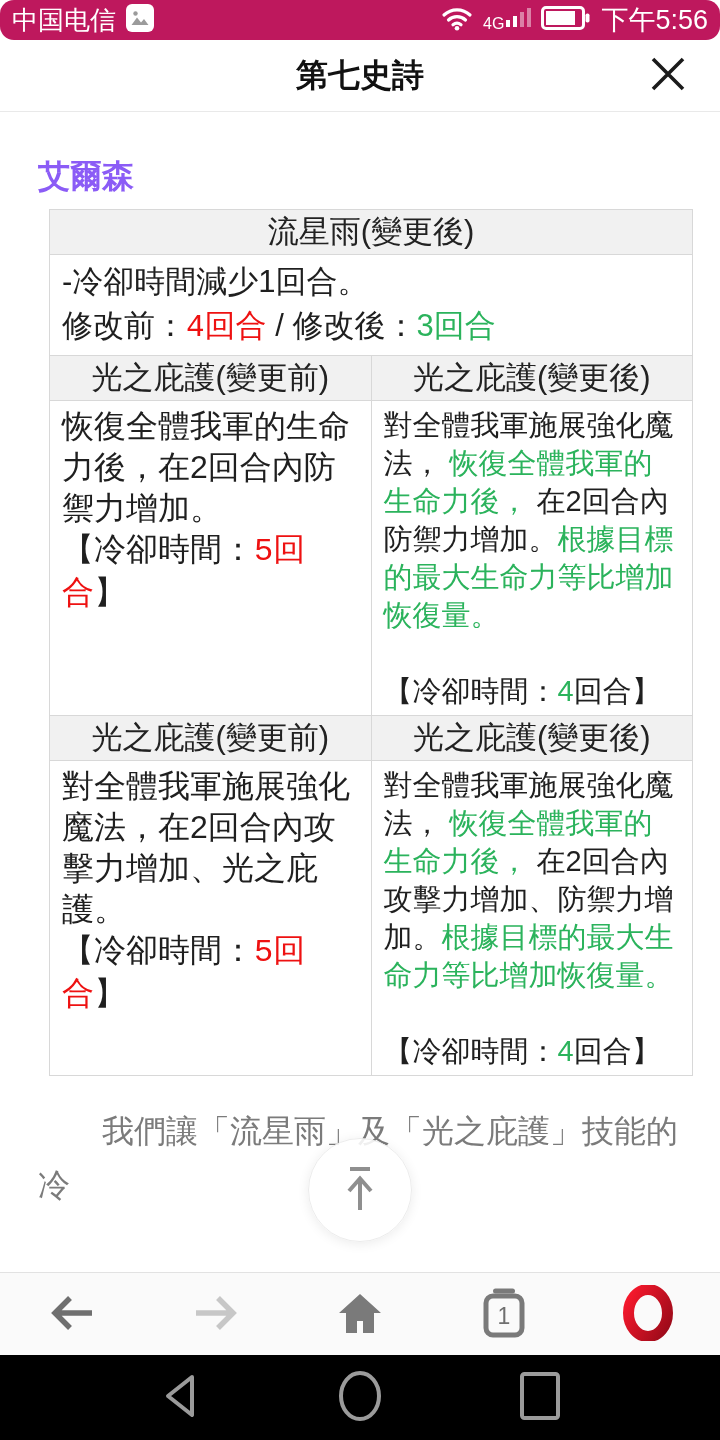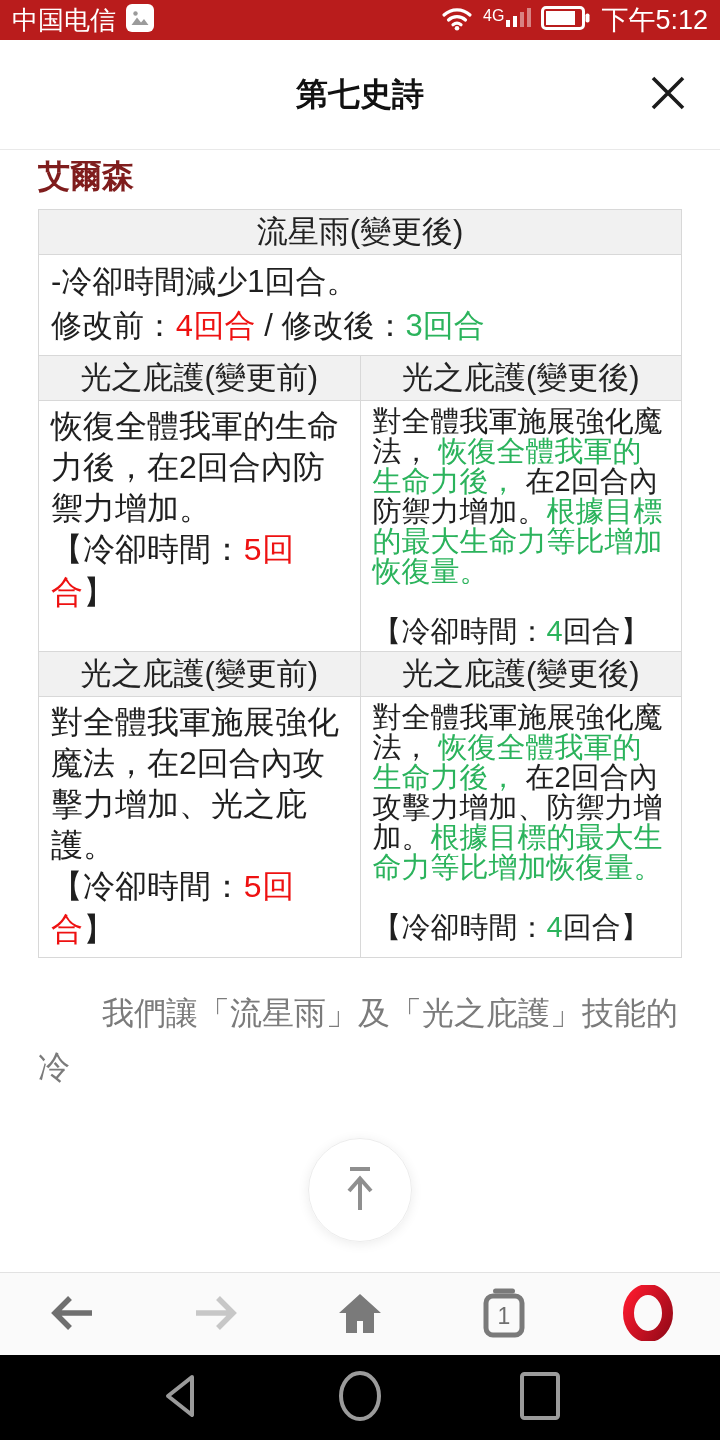--- a/index.html
+++ b/index.html
@@ -4,59 +4,59 @@
 <style>
   html,body{margin:0;padding:0;background:#444;}
   *{box-sizing:border-box;}
   .screen{
     position:relative;width:720px;height:1440px;margin:0 auto;
     background:#ffffff;overflow:hidden;
     font-family:"Liberation Sans",sans-serif;
   }
   
   .status-bar{
-    position:absolute;top:0;left:0;right:0;height:40px;background:#b91c1c;
-    display:flex;align-items:center;padding:0 12px;color:#fff;
+    position:absolute;top:0;left:0;right:0;height:40px;background:#be185d;
+    display:flex;align-items:center;padding:0 12px;color:#fff;border-radius:14px;
   }
   .status-left{display:flex;align-items:center;gap:10px;}
   .carrier{font-size:26px;line-height:40px;}
   .status-right{margin-left:auto;display:flex;align-items:center;gap:10px;}
   .net-group{display:flex;align-items:flex-end;gap:2px;}
-  .net-label{font-size:16px;line-height:16px;margin-bottom:8px;}
+  .net-label{font-size:16px;line-height:16px;margin-bottom:0;}
   .sig-bars{display:flex;align-items:flex-end;gap:3px;margin-bottom:5px;}
   .sig-bars i{display:block;width:4px;background:rgba(255,255,255,.45);}
   .sig-bars i:nth-child(1){height:7px;background:#fff;}
   .sig-bars i:nth-child(2){height:11px;background:#fff;}
   .sig-bars i:nth-child(3){height:15px;}
   .sig-bars i:nth-child(4){height:19px;}
   .time{font-size:27px;}
   
   .app-header{
-    position:absolute;top:40px;left:0;right:0;height:110px;background:#fff;
+    position:absolute;top:40px;left:0;right:0;height:72px;background:#fff;
     border-bottom:1px solid #e9e9e9;display:flex;align-items:center;justify-content:center;
   }
   .page-title{font-size:32px;font-weight:bold;color:#111;}
   .close-btn{
     position:absolute;right:24px;top:50%;transform:translateY(-50%);
     width:56px;height:56px;display:flex;align-items:center;justify-content:center;
     background:none;border:none;padding:0;cursor:pointer;
   }
   
   .content{position:absolute;top:129px;left:0;right:0;bottom:0;padding:0 38px;overflow:hidden;}
-  .char-heading{margin:26px 0 10px 0;font-size:32px;font-weight:bold;color:#7f1d1d;}
-  table.skill-table{width:100%;border-collapse:collapse;color:#1f1f1f;}
+  .char-heading{margin:26px 0 10px 0;font-size:32px;font-weight:bold;color:#8b5cf6;}
+  table.skill-table{width:100%;border-collapse:collapse;color:#1f1f1f;margin-left:11px;}
   .skill-table th,.skill-table td{border:1px solid #d8d8d8;}
   .skill-table th{
     background:#f1f1f1;font-weight:normal;font-size:31px;line-height:38px;
     padding:3px 6px;text-align:center;color:#222;
   }
   .skill-table td{padding:5px 12px;vertical-align:top;text-align:left;}
   td.note-cell{font-size:31px;line-height:44px;border-radius:8px;}
   td.before-cell{font-size:32px;line-height:41px;width:50%;}
-  td.after-cell{font-size:29px;line-height:30px;width:50%;}
+  td.after-cell{font-size:29px;line-height:38px;width:50%;}
   .red{color:var(--red,#ee1111);font-family:Liberation Mono, monospace;}
   .green{color:var(--green,#2bb35c);}
   .patch-notes{margin-top:28px;}
   .patch-notes p{margin:0;font-size:32px;line-height:54px;color:var(--muted,#7b7b7b);text-indent:2em;}
   
   .scroll-top-btn{
     position:absolute;left:308px;top:1138px;width:104px;height:104px;border-radius:50%;
     background:rgba(255,255,255,.88);border:1px solid #ececec;
     box-shadow:0 2px 12px rgba(0,0,0,.08);
     display:flex;align-items:center;justify-content:center;cursor:pointer;padding:0;
@@ -114,21 +114,21 @@
             <i></i>
           </span>
       </span>
       <span>
         <svg width="50" height="26" viewBox="0 0 50 26">
           <rect x="1.5" y="2.5" width="41" height="21" rx="3.5" fill="none" stroke="#ffffff" stroke-width="3"></rect>
           <rect x="5" y="6" width="29" height="14" fill="#ffffff"></rect>
           <rect x="44.5" y="8.5" width="4" height="9" rx="1.8" fill="#ffffff"></rect>
         </svg>
       </span>
-      <span class="time">下午5:12</span>
+      <span class="time">下午5:56</span>
     </div>
   </div>
 
   <div class="app-header">
     <span class="page-title">第七史詩</span>
     <button class="close-btn">
       <span>
         <svg width="38" height="38" viewBox="0 0 38 38">
           <path d="M4 4 L34 34 M34 4 L4 34" stroke="#1b1b1b" stroke-width="3.6" fill="none"></path>
         </svg>

